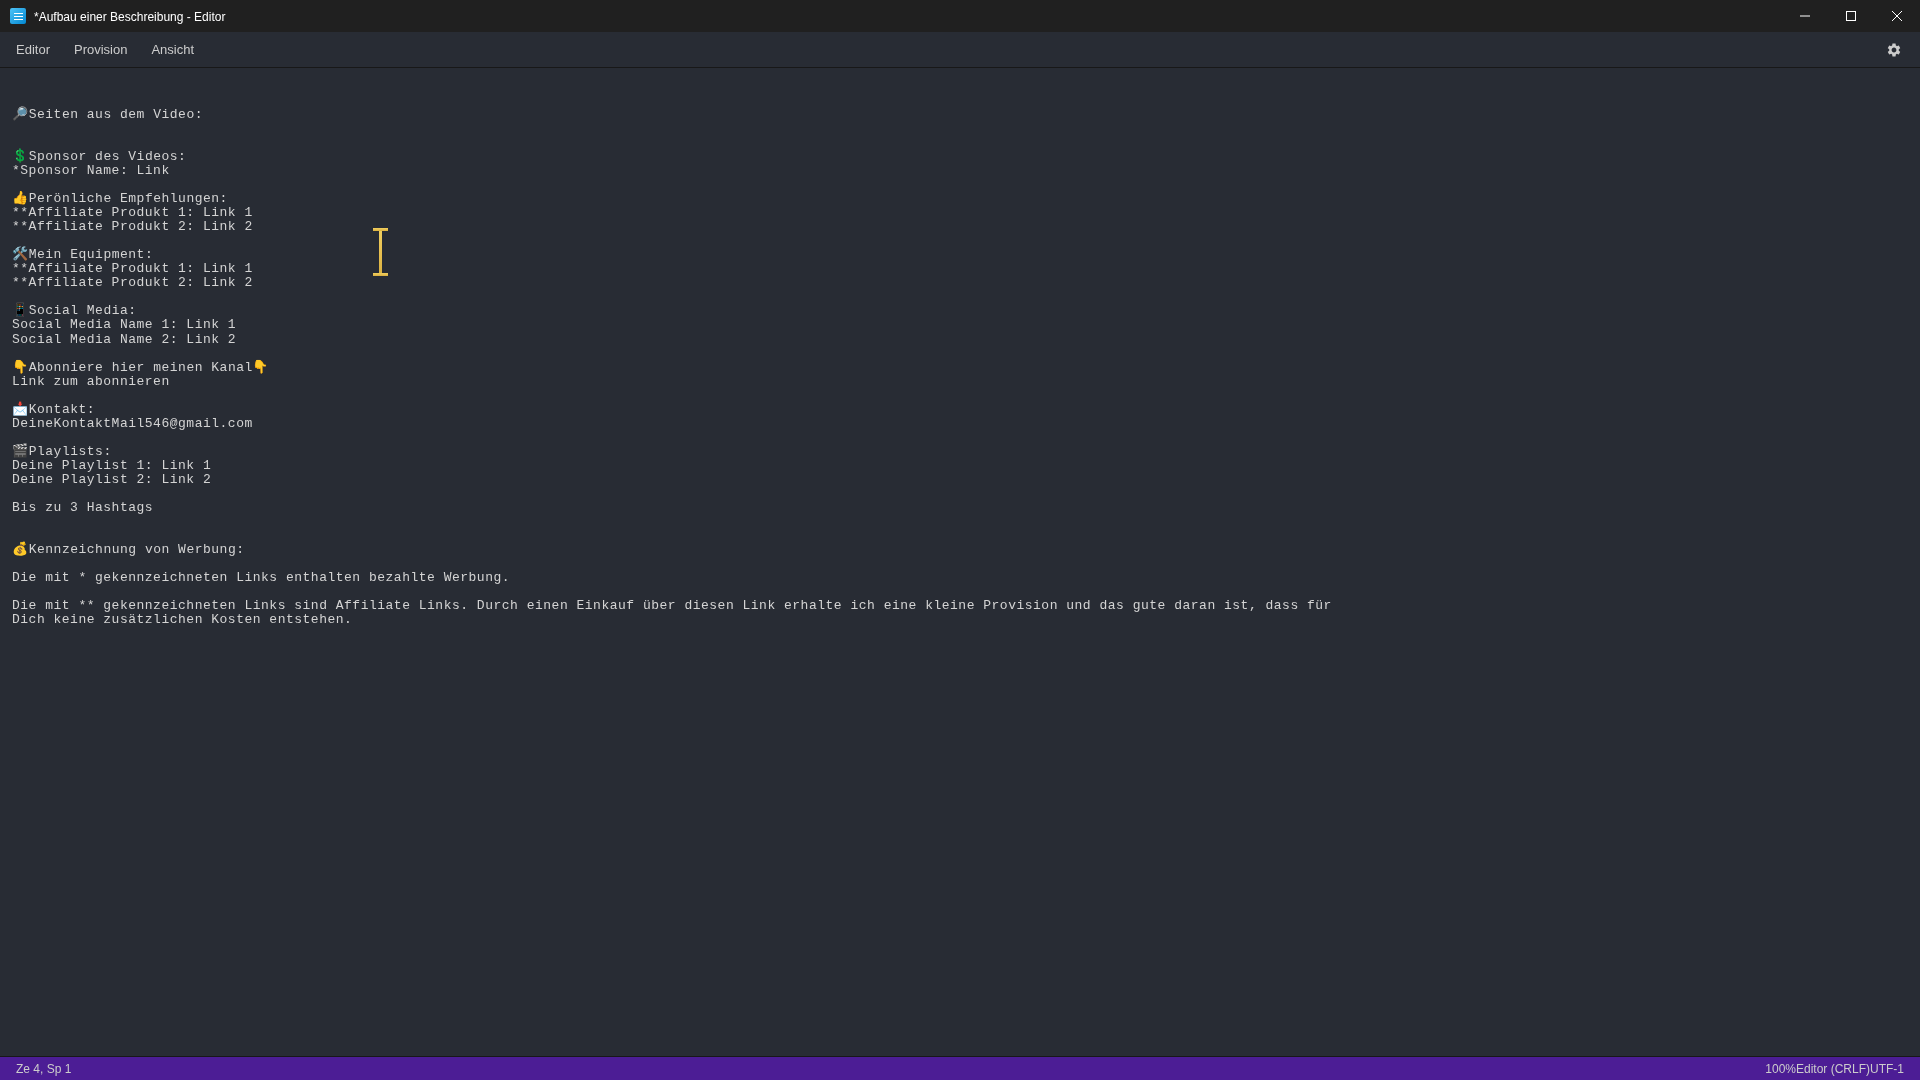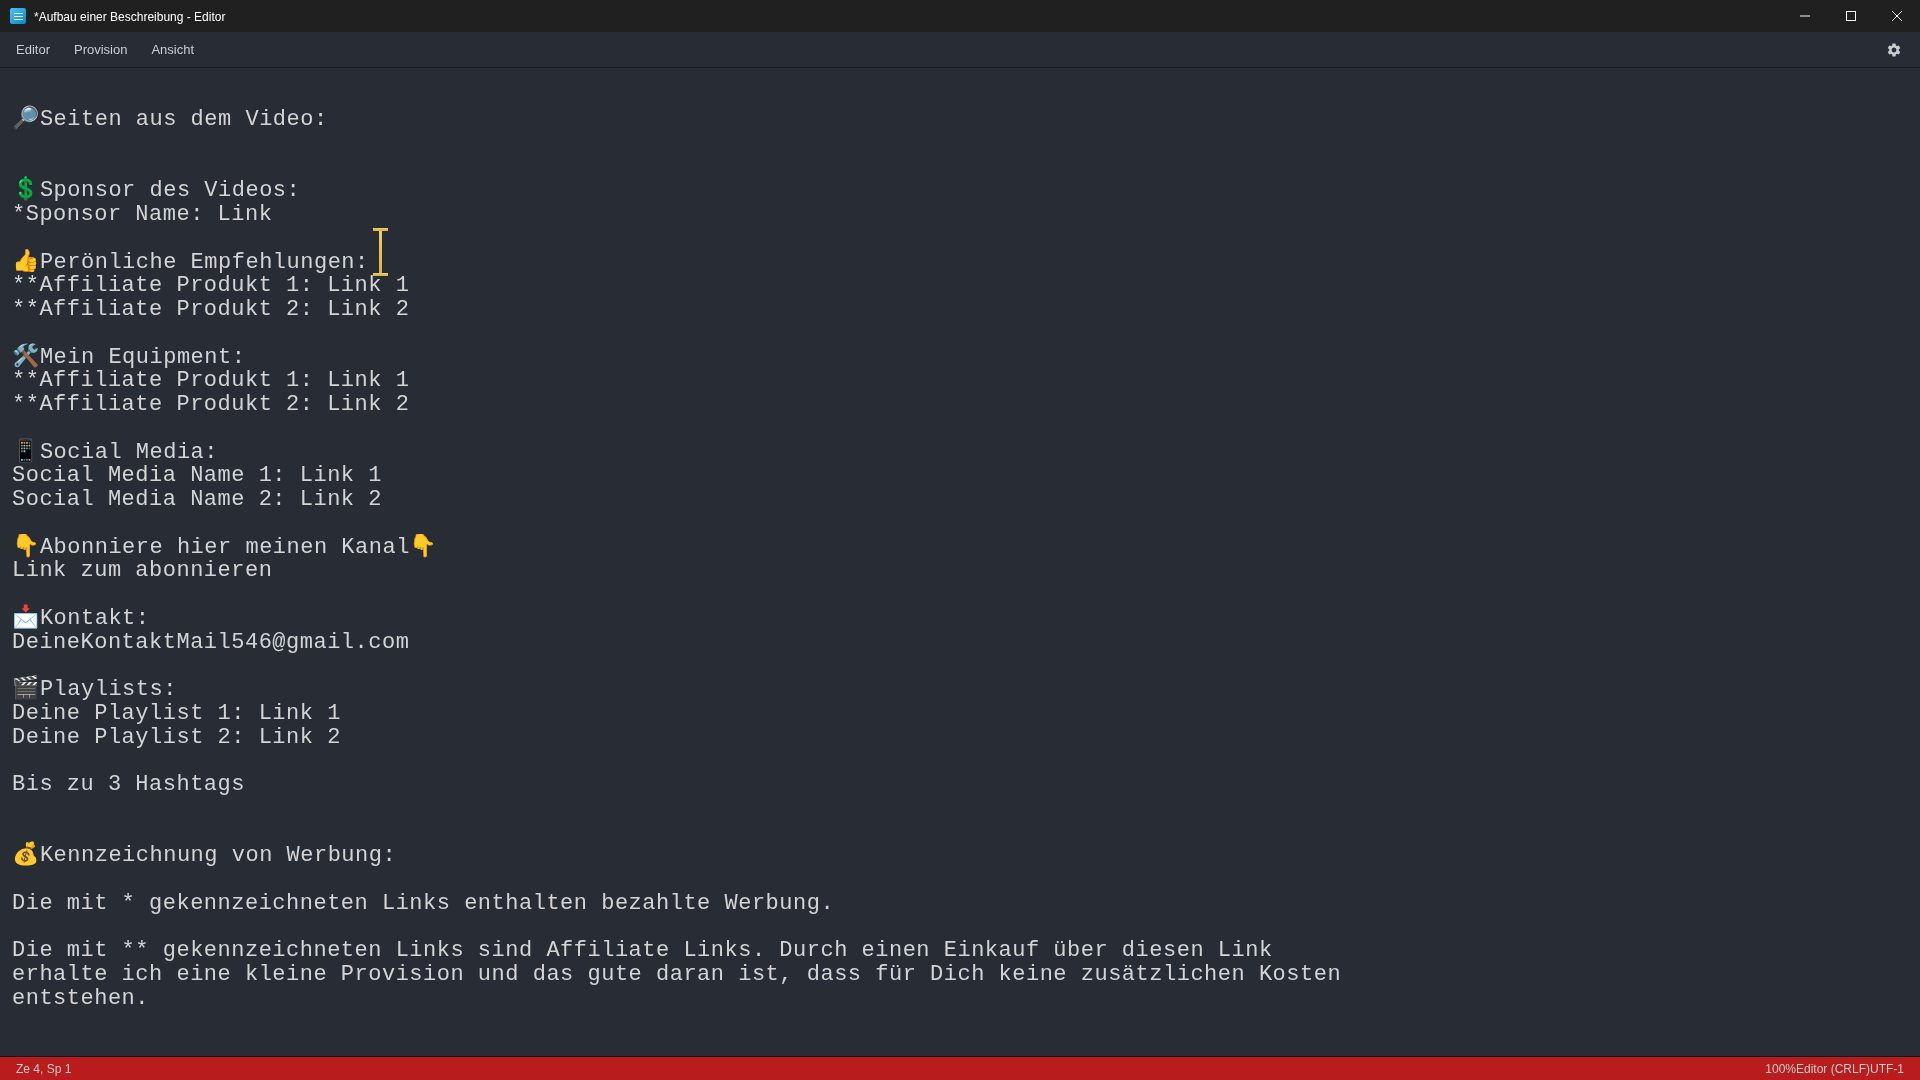--- a/index.html
+++ b/index.html
@@ -98,21 +98,21 @@
       fill: #CCCCCC;
     }
     .editor-area {
       flex: 1;
       padding: 40px 12px 12px 12px;
       overflow: auto;
       position: relative;
     }
     .editor-content {
       font-family: 'Consolas', 'Courier New', monospace;
-      font-size: 22px;
+      font-size: 13px;
       line-height: 1.08;
       white-space: pre-wrap;
       color: #D4D4D4;
       letter-spacing: 0.5px;
       max-width: 1360px;
     }
     .text-cursor {
       position: absolute;
       left: 379px;
       top: 160px;
@@ -126,21 +126,21 @@
       position: absolute;
       left: -6px;
       width: 15px;
       height: 3px;
       background: inherit;
     }
     .text-cursor::before { top: 0; }
     .text-cursor::after { bottom: 0; }
     .status-bar {
       height: 24px;
-      background: #b91c1c;
+      background: #4c1d95;
       border-top: 1px solid #181818;
       display: flex;
       align-items: center;
       justify-content: space-between;
       padding: 0 16px;
       font-size: 12px;
       color: #CCCCCC;
     }
     .status-right {
       display: flex;

